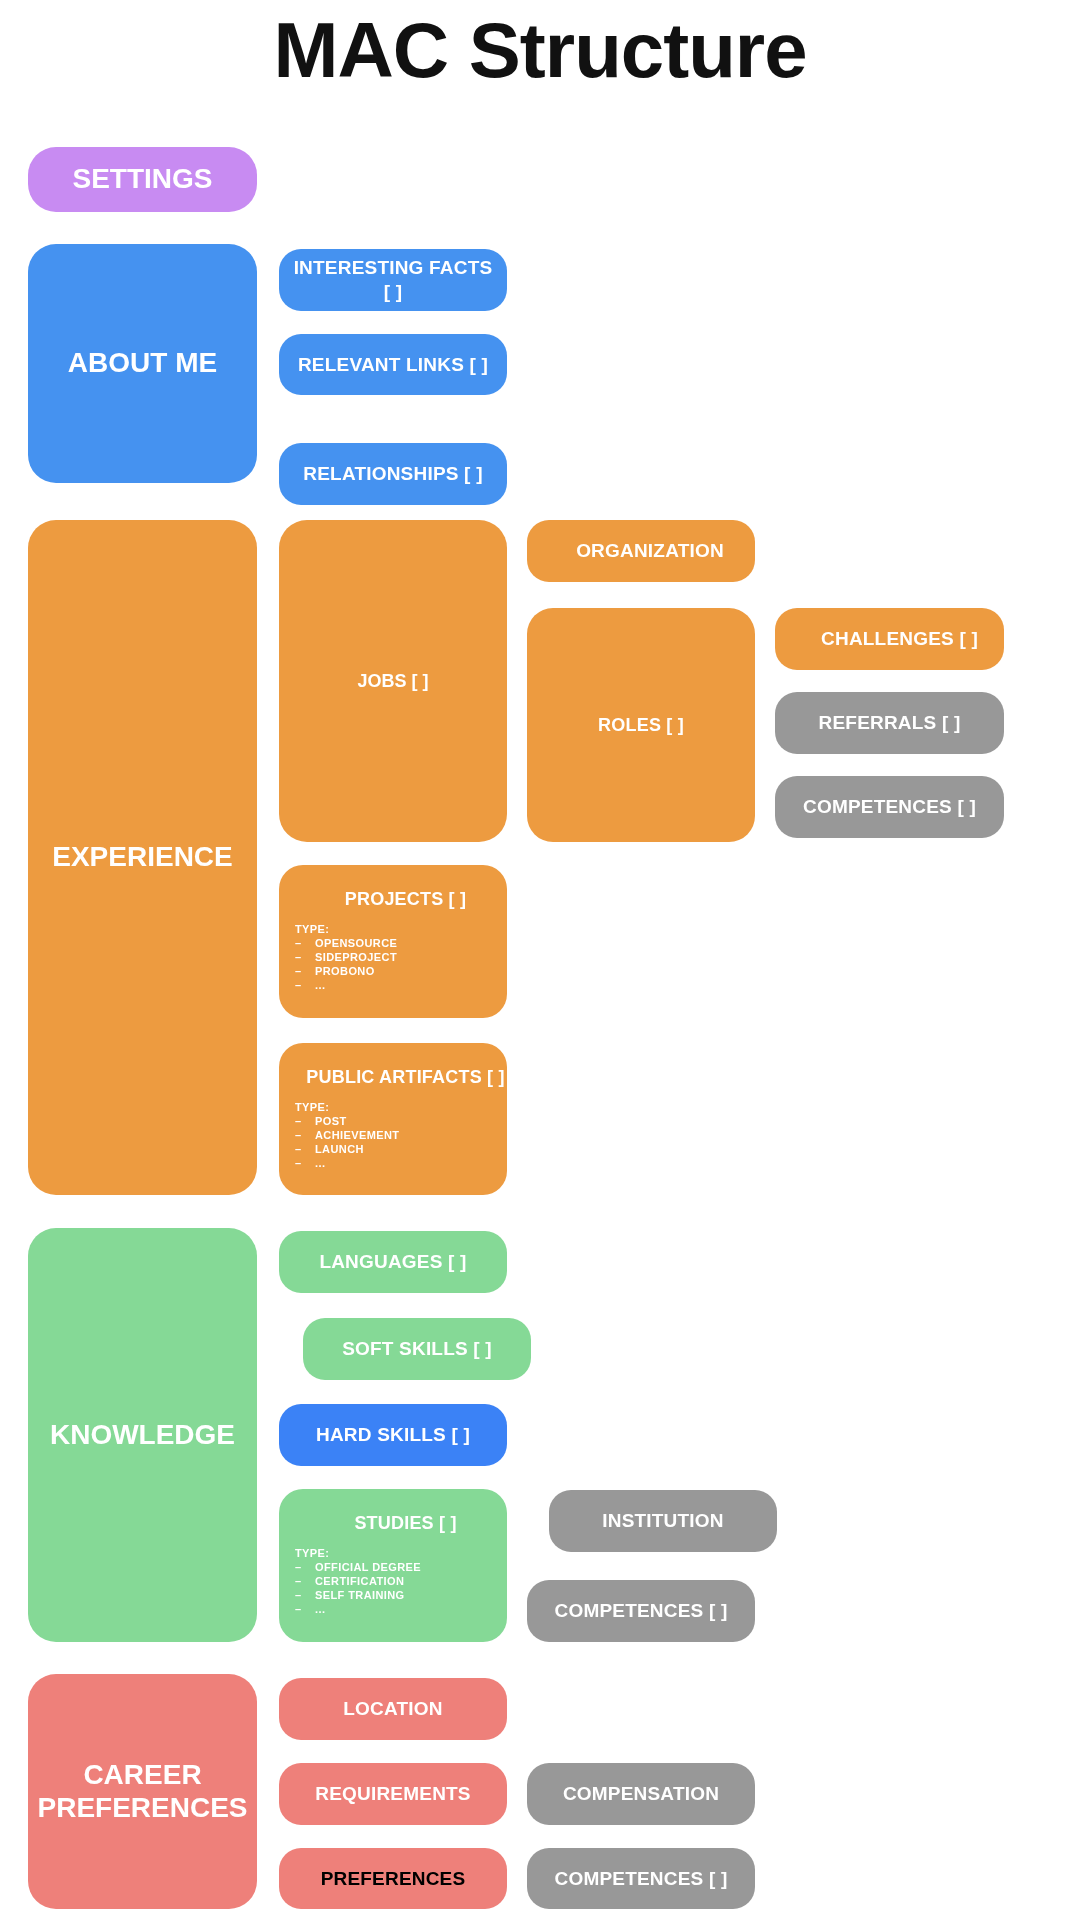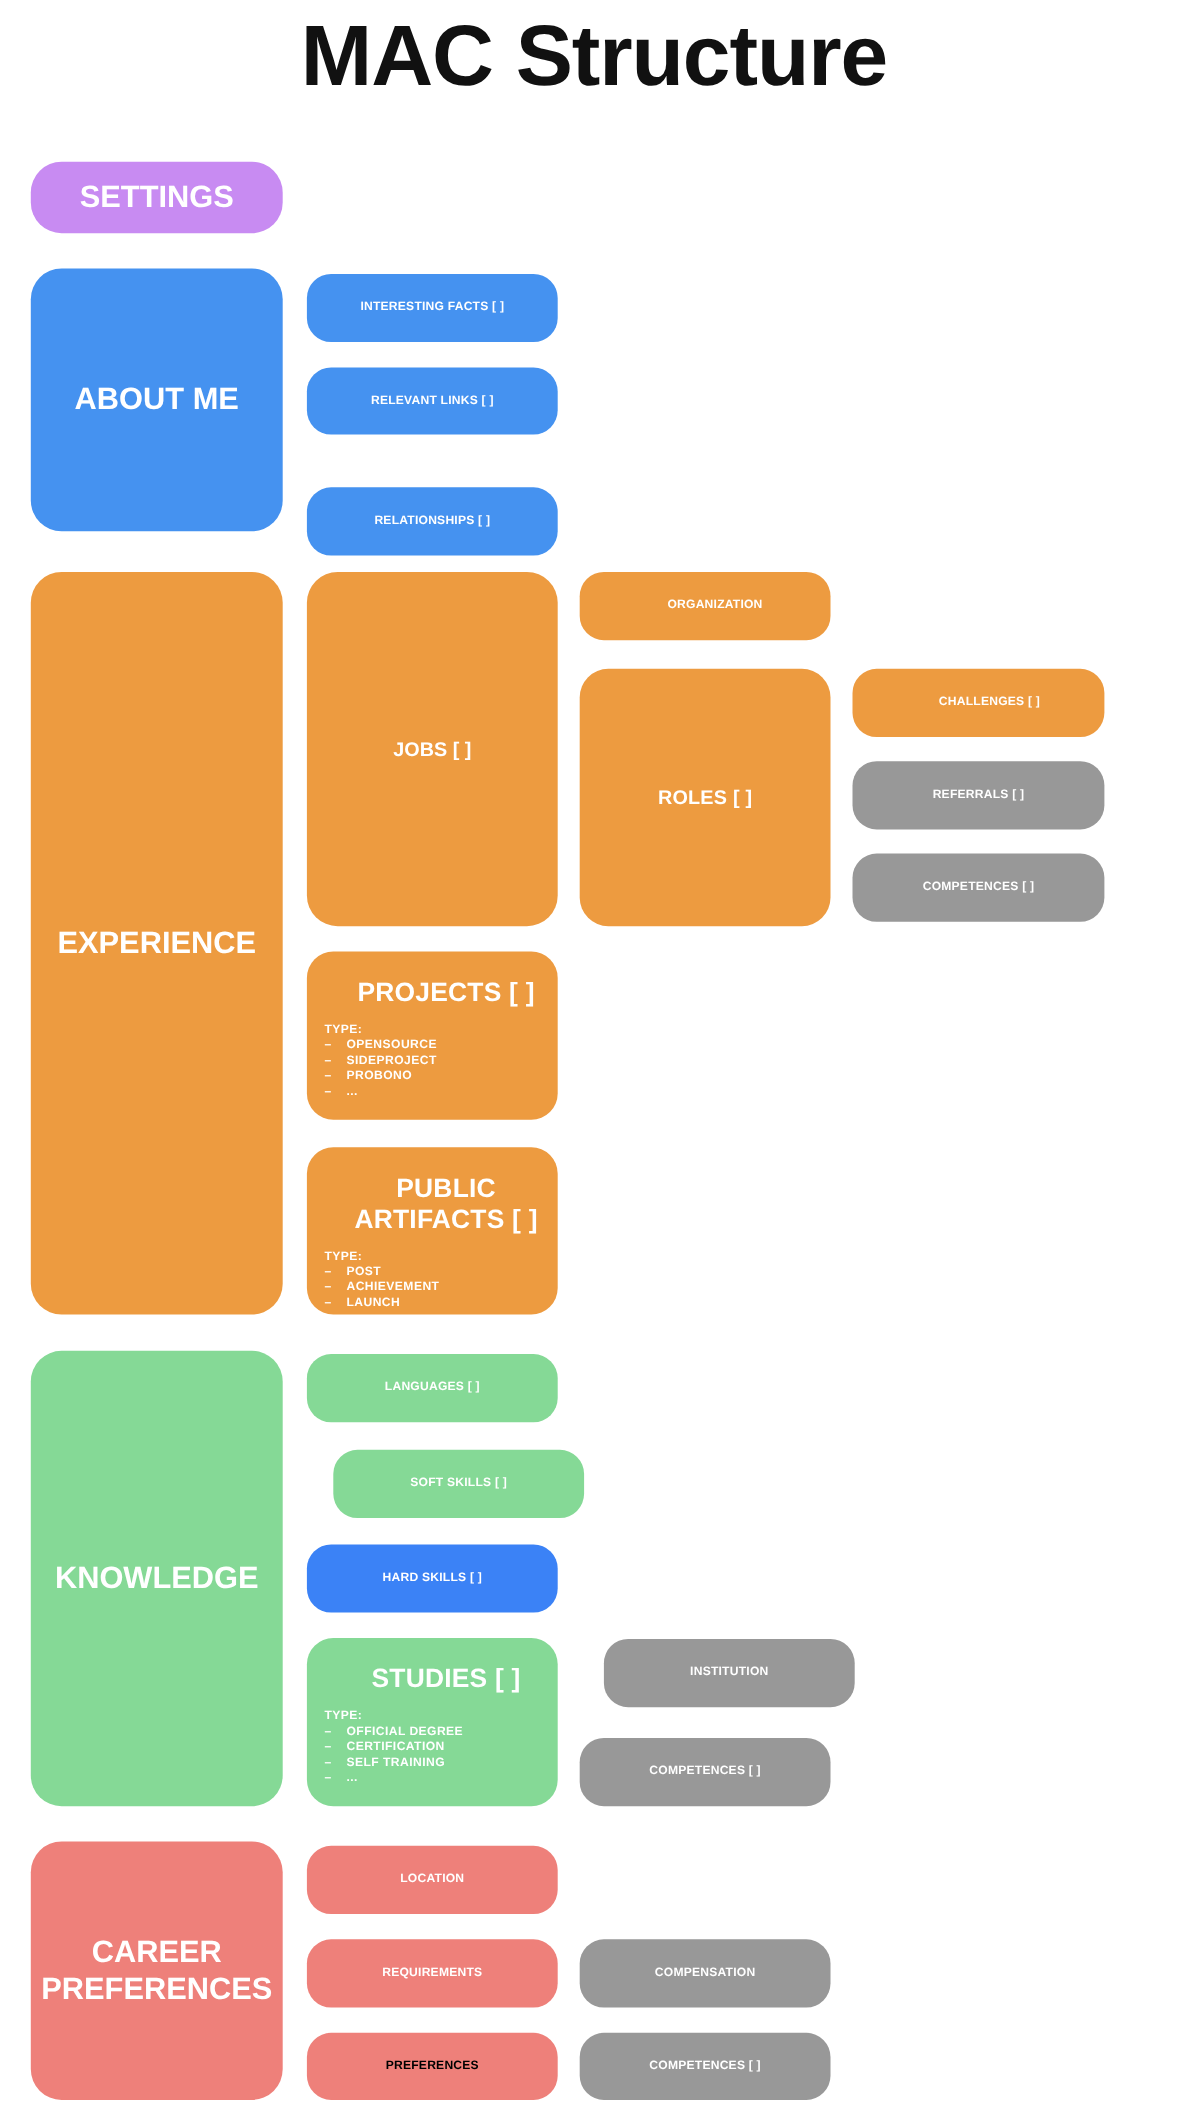--- a/index.html
+++ b/index.html
@@ -33,42 +33,42 @@
     box-sizing: border-box;
     border-radius: 22px;
     color: #ffffff;
     display: flex;
     align-items: center;
     justify-content: center;
     text-align: center;
   }
   .node .node-label {
     font-weight: 700;
-    font-size: 11px;
+    font-size: 19px;
     letter-spacing: 0.2px;
     line-height: 1.25;
     padding: 0 12px;
   }
   .node.large { border-radius: 28px; }
   .node.large .node-label {
     font-size: 28px;
     font-weight: 800;
     letter-spacing: 0px;
     line-height: 1.15;
     padding: 0 14px;
   }
   .node.detail {
     border-radius: 24px;
     display: block;
     text-align: left;
   }
   .node.detail .detail-title {
     text-align: center;
     font-weight: 700;
-    font-size: 24px;
+    font-size: 18px;
     letter-spacing: 0.2px;
     margin-top: 24px;
     padding-left: 25px;
   }
   .node.detail .detail-list {
     margin-top: 12px;
     font-size: 11px;
     font-weight: 700;
     letter-spacing: 0.4px;
     line-height: 14px;

